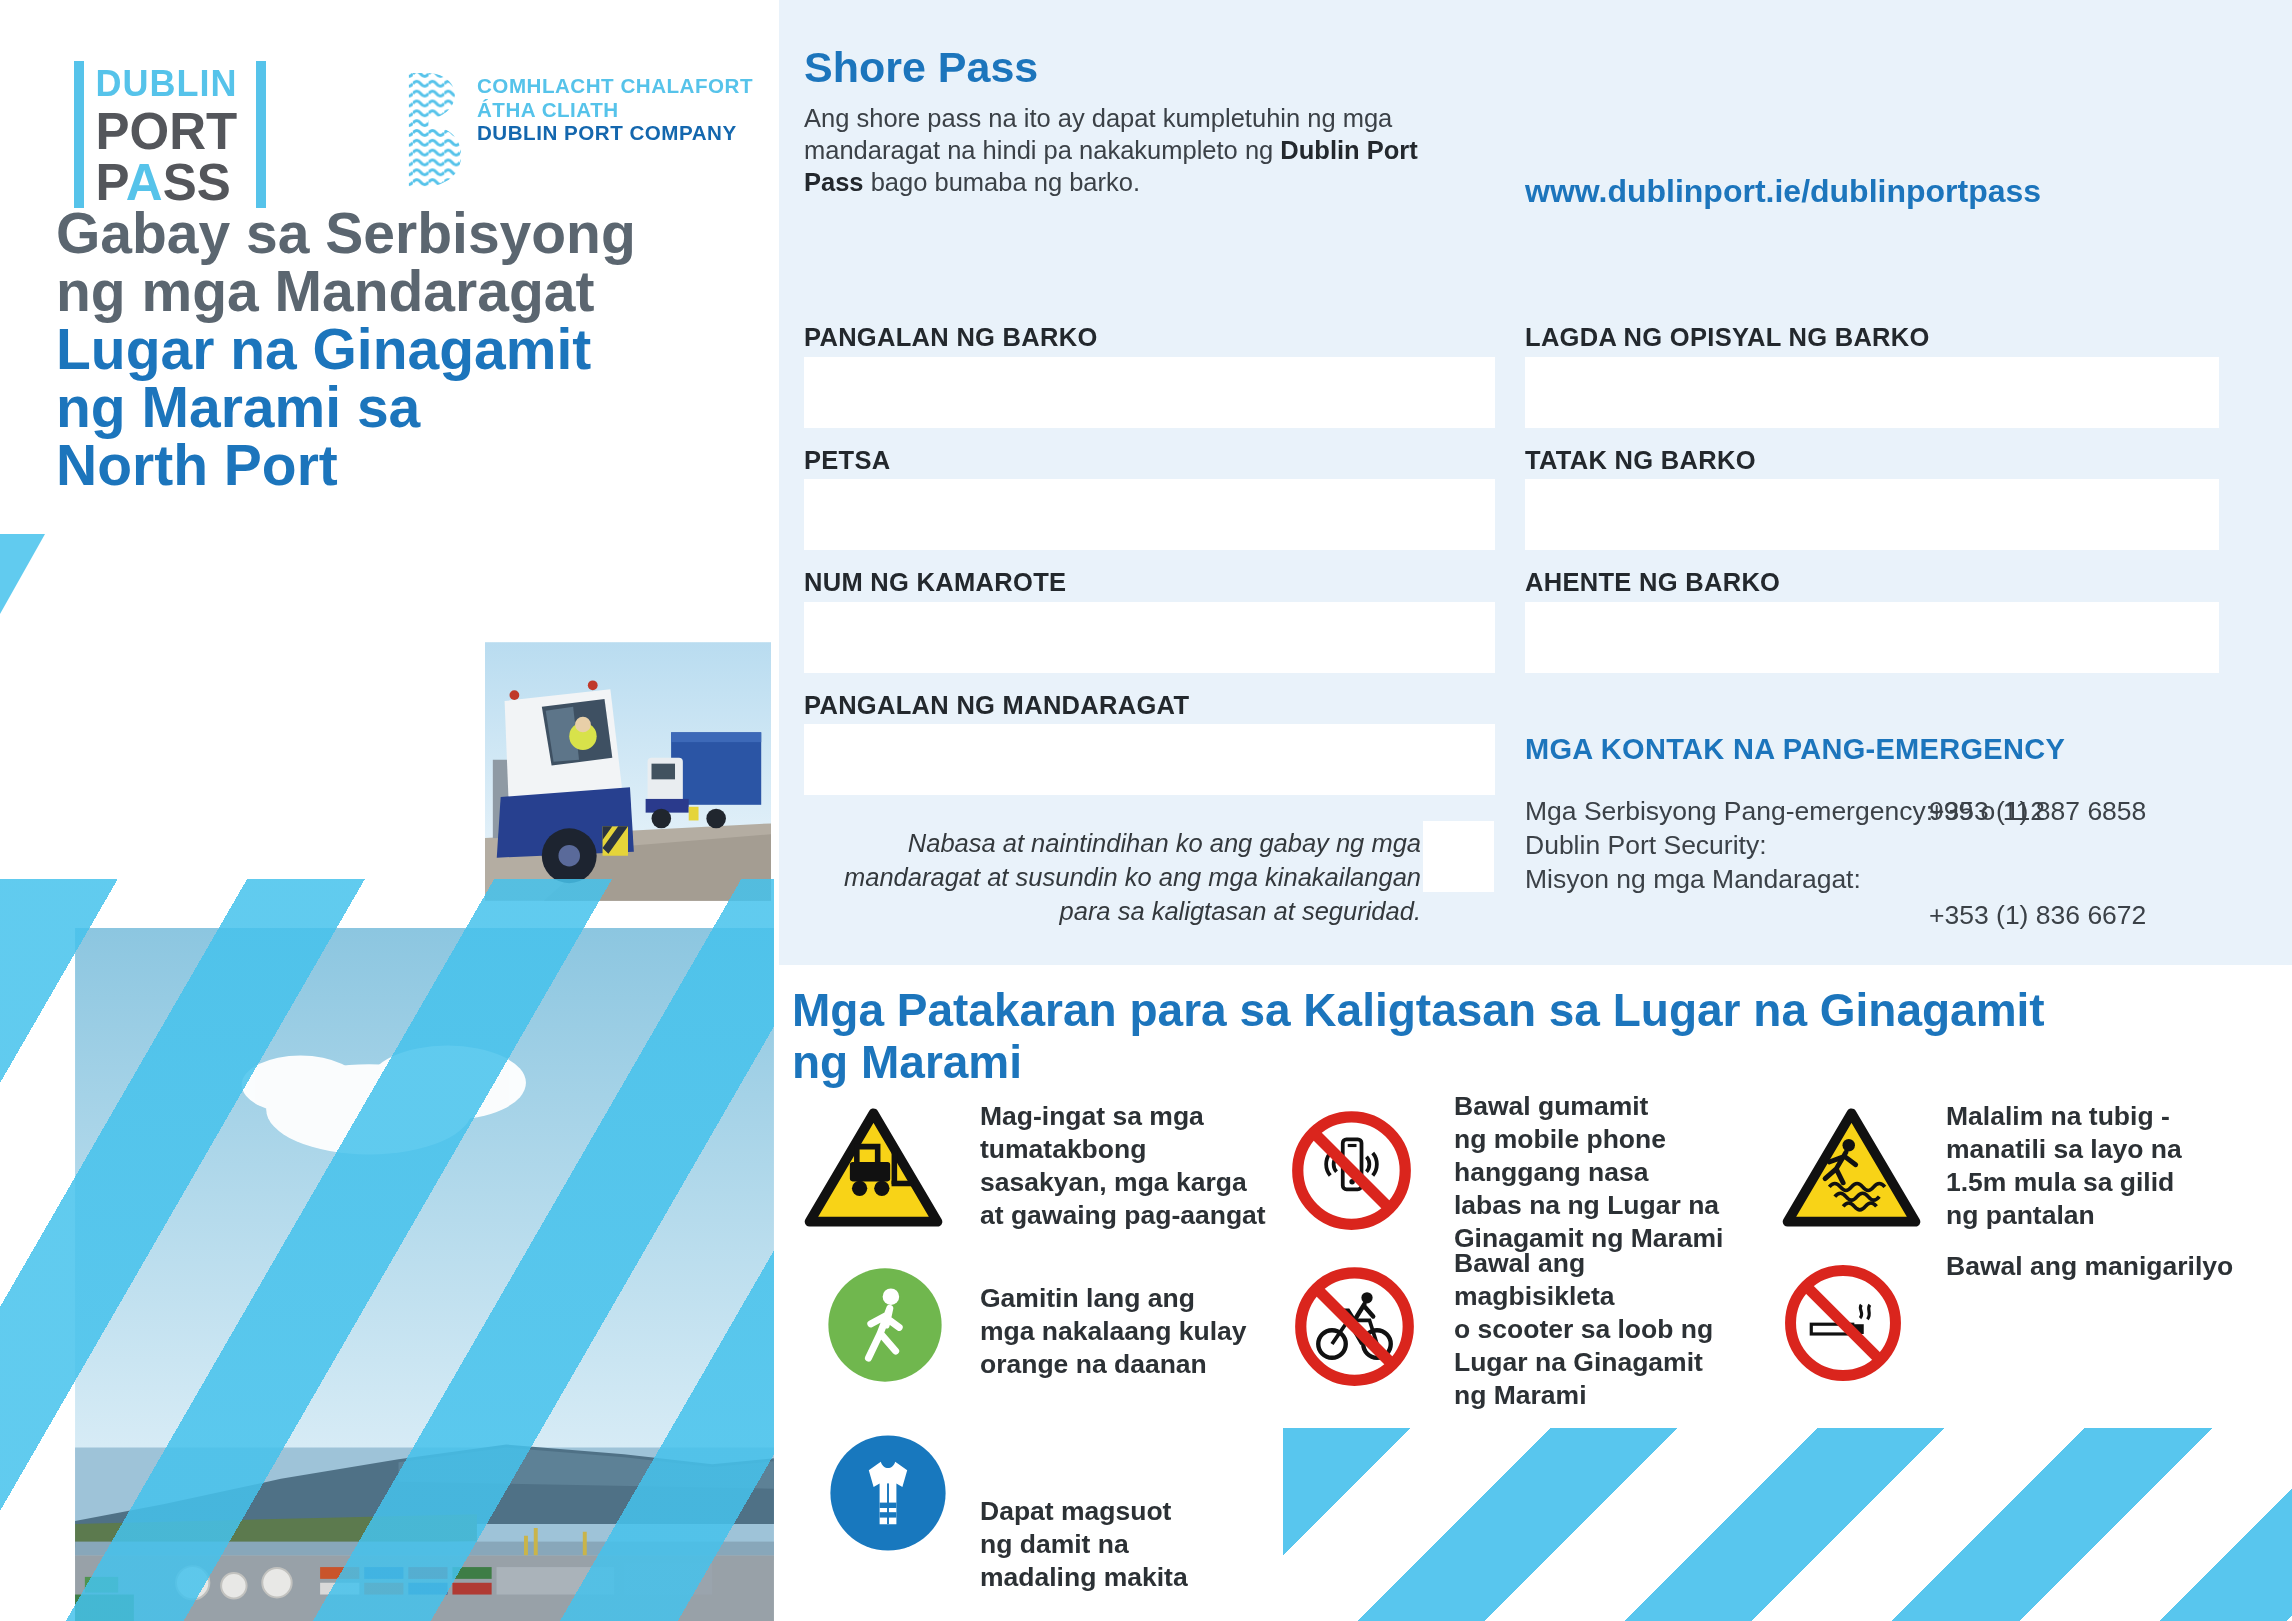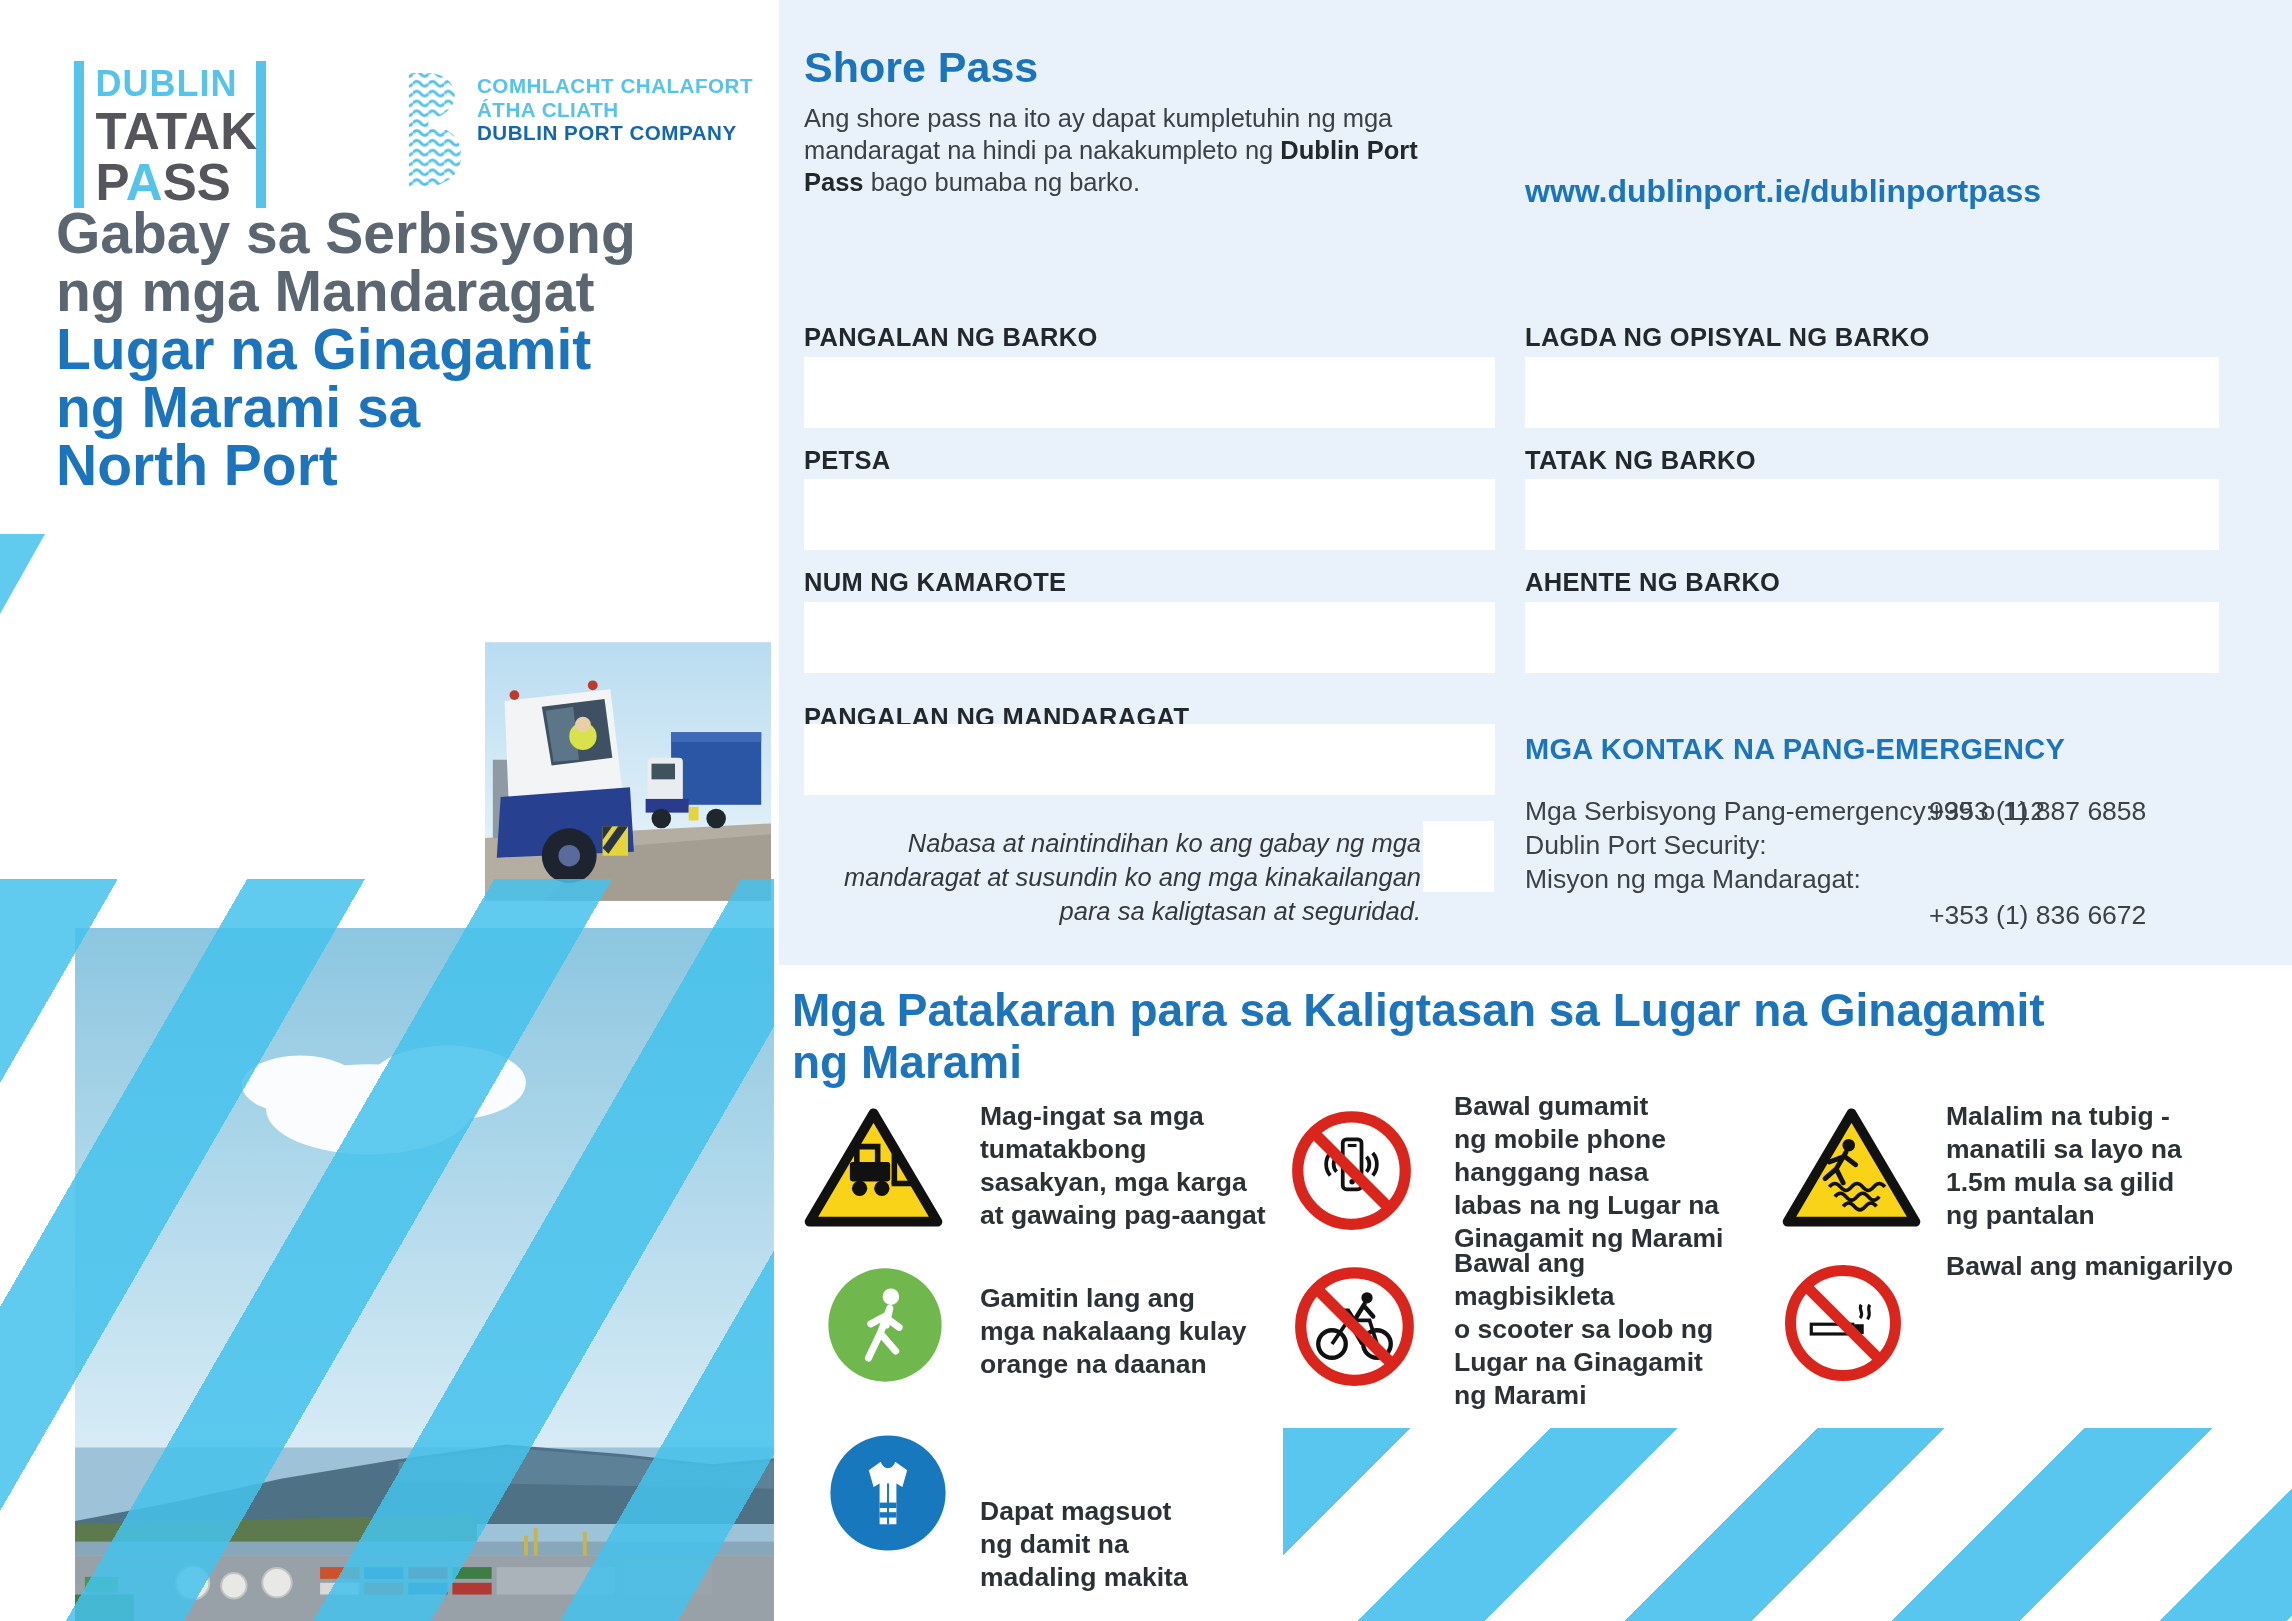--- a/index.html
+++ b/index.html
@@ -68,21 +68,21 @@
 <body>
 
 <div class="page">
 
   <div class="abs panel"></div>
 
   <div class="abs dpp">
     <div class="bar"></div>
     <div class="bar r"></div>
     <div class="t1">DUBLIN</div>
-    <div class="t2">TATAK</div>
+    <div class="t2">PORT</div>
     <div class="t3"><span>P</span><span class="a">A</span><span>SS</span></div>
   </div>
 
   <svg class="abs" style="left:397px;top:69px;" width="71" height="122" viewBox="0 0 72 124">
     <defs>
       <pattern id="wv" width="16" height="10" patternUnits="userSpaceOnUse">
         <path d="M0 5 Q4 0 8 5 T16 5" fill="none" stroke="#56c3ea" stroke-width="3"></path>
       </pattern>
     </defs>
     <path d="M12 4 L30 4 C58 4 66 28 52 42 C47 47 40 50 32 51 L32 58 C54 58 66 72 65 90 C64 110 46 120 26 120 L12 120 Z" fill="url(#wv)"></path>
@@ -185,21 +185,21 @@
 
   <div class="abs flabel" style="left:804px;top:323px;">PANGALAN NG BARKO</div>
   <div class="abs fbox" style="left:804px;top:357px;width:691px;height:71px;"></div>
 
   <div class="abs flabel" style="left:804px;top:446px;">PETSA</div>
   <div class="abs fbox" style="left:804px;top:479px;width:691px;height:71px;"></div>
 
   <div class="abs flabel" style="left:804px;top:568px;">NUM NG KAMAROTE</div>
   <div class="abs fbox" style="left:804px;top:602px;width:691px;height:71px;"></div>
 
-  <div class="abs flabel" style="left:804px;top:691px;margin-top:12px;">PANGALAN NG MANDARAGAT</div>
+  <div class="abs flabel" style="left:804px;top:691px;">PANGALAN NG MANDARAGAT</div>
   <div class="abs fbox" style="left:804px;top:724px;width:691px;height:71px;"></div>
 
   <div class="abs flabel" style="left:1525px;top:323px;">LAGDA NG OPISYAL NG BARKO</div>
   <div class="abs fbox" style="left:1525px;top:357px;width:694px;height:71px;"></div>
 
   <div class="abs flabel" style="left:1525px;top:446px;">TATAK NG BARKO</div>
   <div class="abs fbox" style="left:1525px;top:479px;width:694px;height:71px;"></div>
 
   <div class="abs flabel" style="left:1525px;top:568px;">AHENTE NG BARKO</div>
   <div class="abs fbox" style="left:1525px;top:602px;width:694px;height:71px;"></div>

